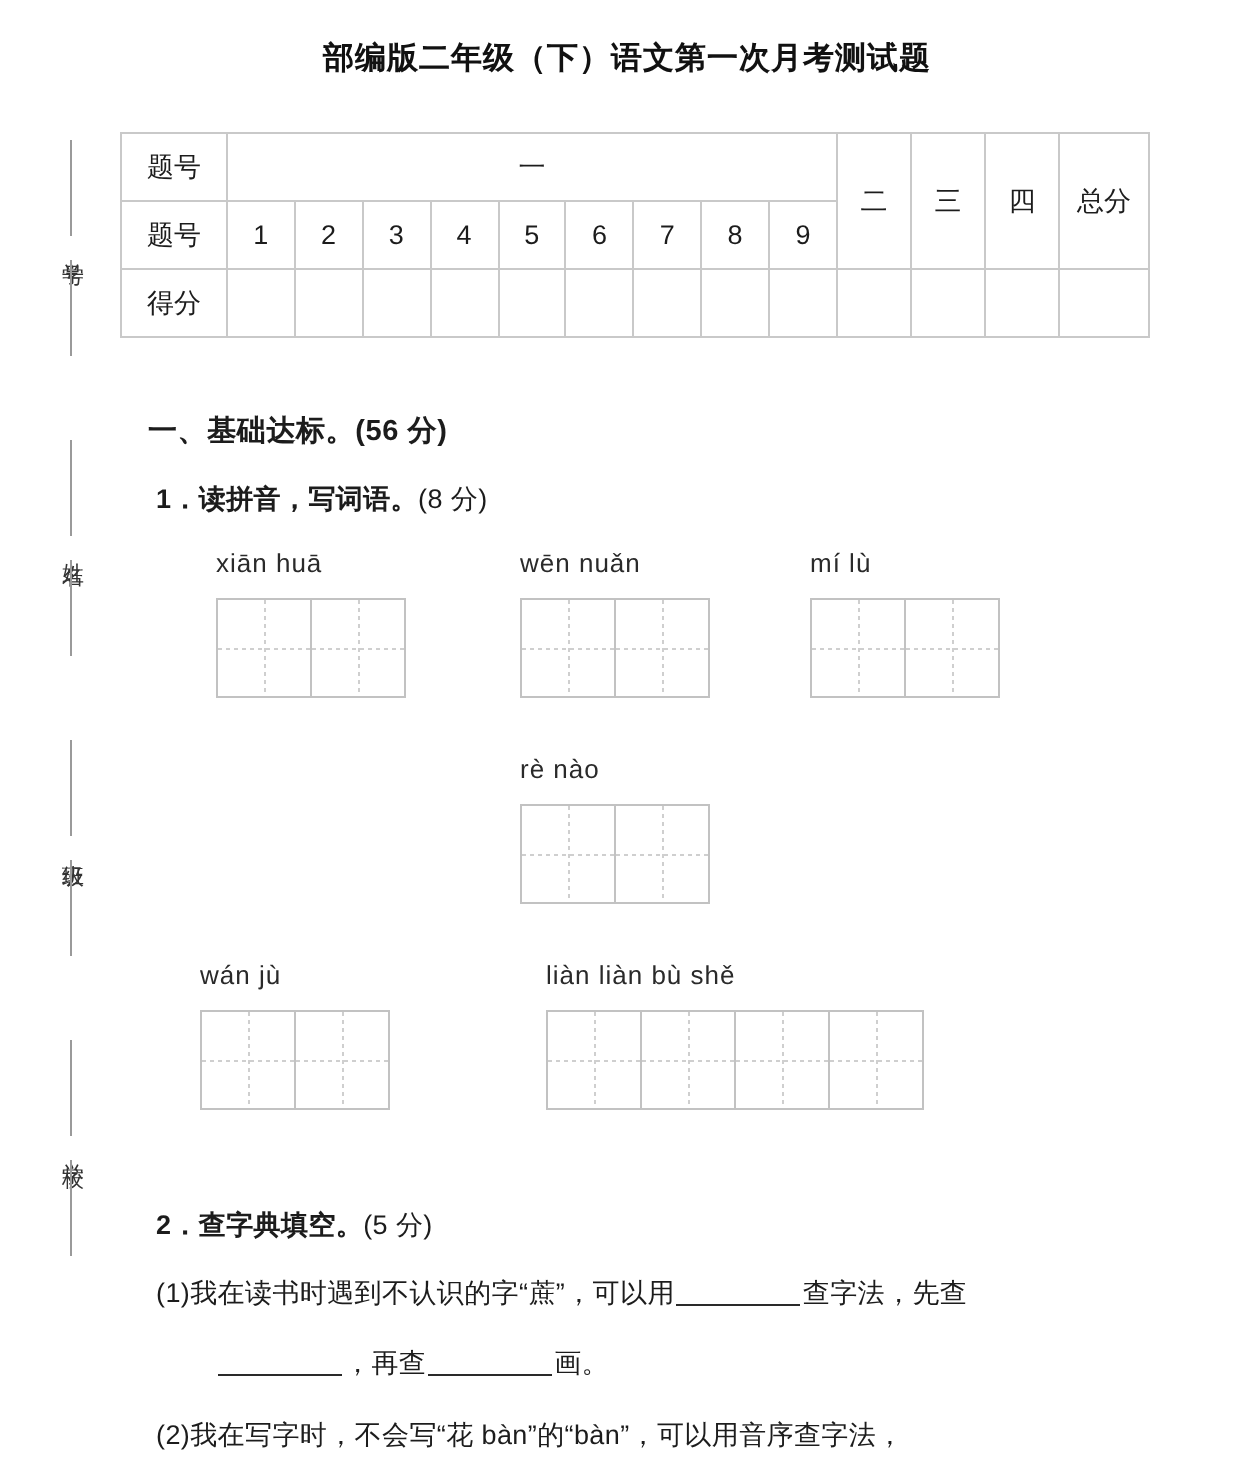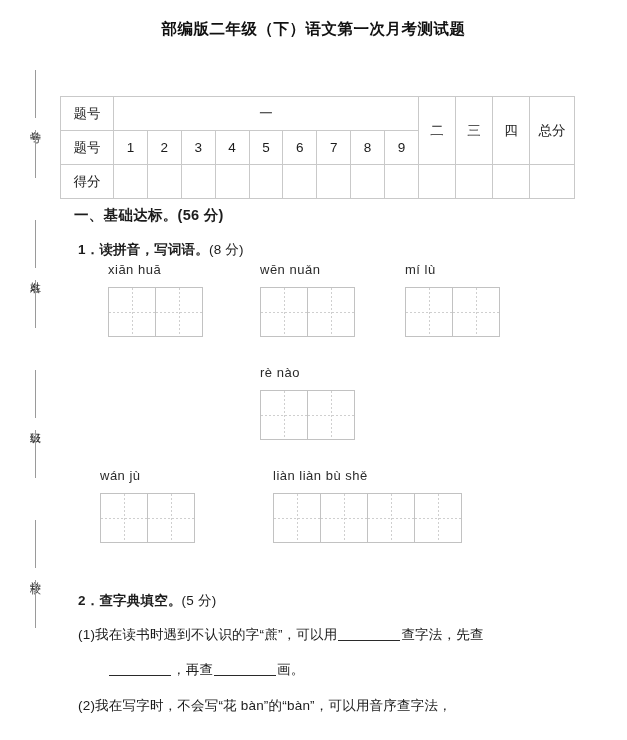--- a/index.html
+++ b/index.html
@@ -55,21 +55,21 @@
     letter-spacing: 1px;
     line-height: 1;
     padding: 5px 0;
     white-space: nowrap;
   }
 
   
   .score-table-wrap {
     position: absolute;
     left: 60px;
-    top: 96px;
+    top: 66px;
     width: 515px;
   }
   table.score-table {
     border-collapse: collapse;
     width: 515px;
     table-layout: fixed;
   }
   table.score-table td {
     border: 1px solid #c9c9c9;
     height: 33px;
@@ -255,21 +255,21 @@
 </div>
 
 <div class="content">
 
   <div class="sec-heading">一、基础达标。(56 分)</div>
 
   <div class="q-line">
     <span>1．读拼音，写词语。</span><span class="pts">(8 分)</span>
   </div>
 
-  <div class="pygroup-row" style="">
+  <div class="pygroup-row" style="margin-top:12px;">
     <div class="pygroup" style="left:48px;">
       <div class="pinyin">xiān    huā</div>
       <div class="tzg">
         <div class="cell"></div>
         <div class="cell"></div>
       </div>
     </div>
     <div class="pygroup" style="left:200px;">
       <div class="pinyin">wēn  nuǎn</div>
       <div class="tzg">

